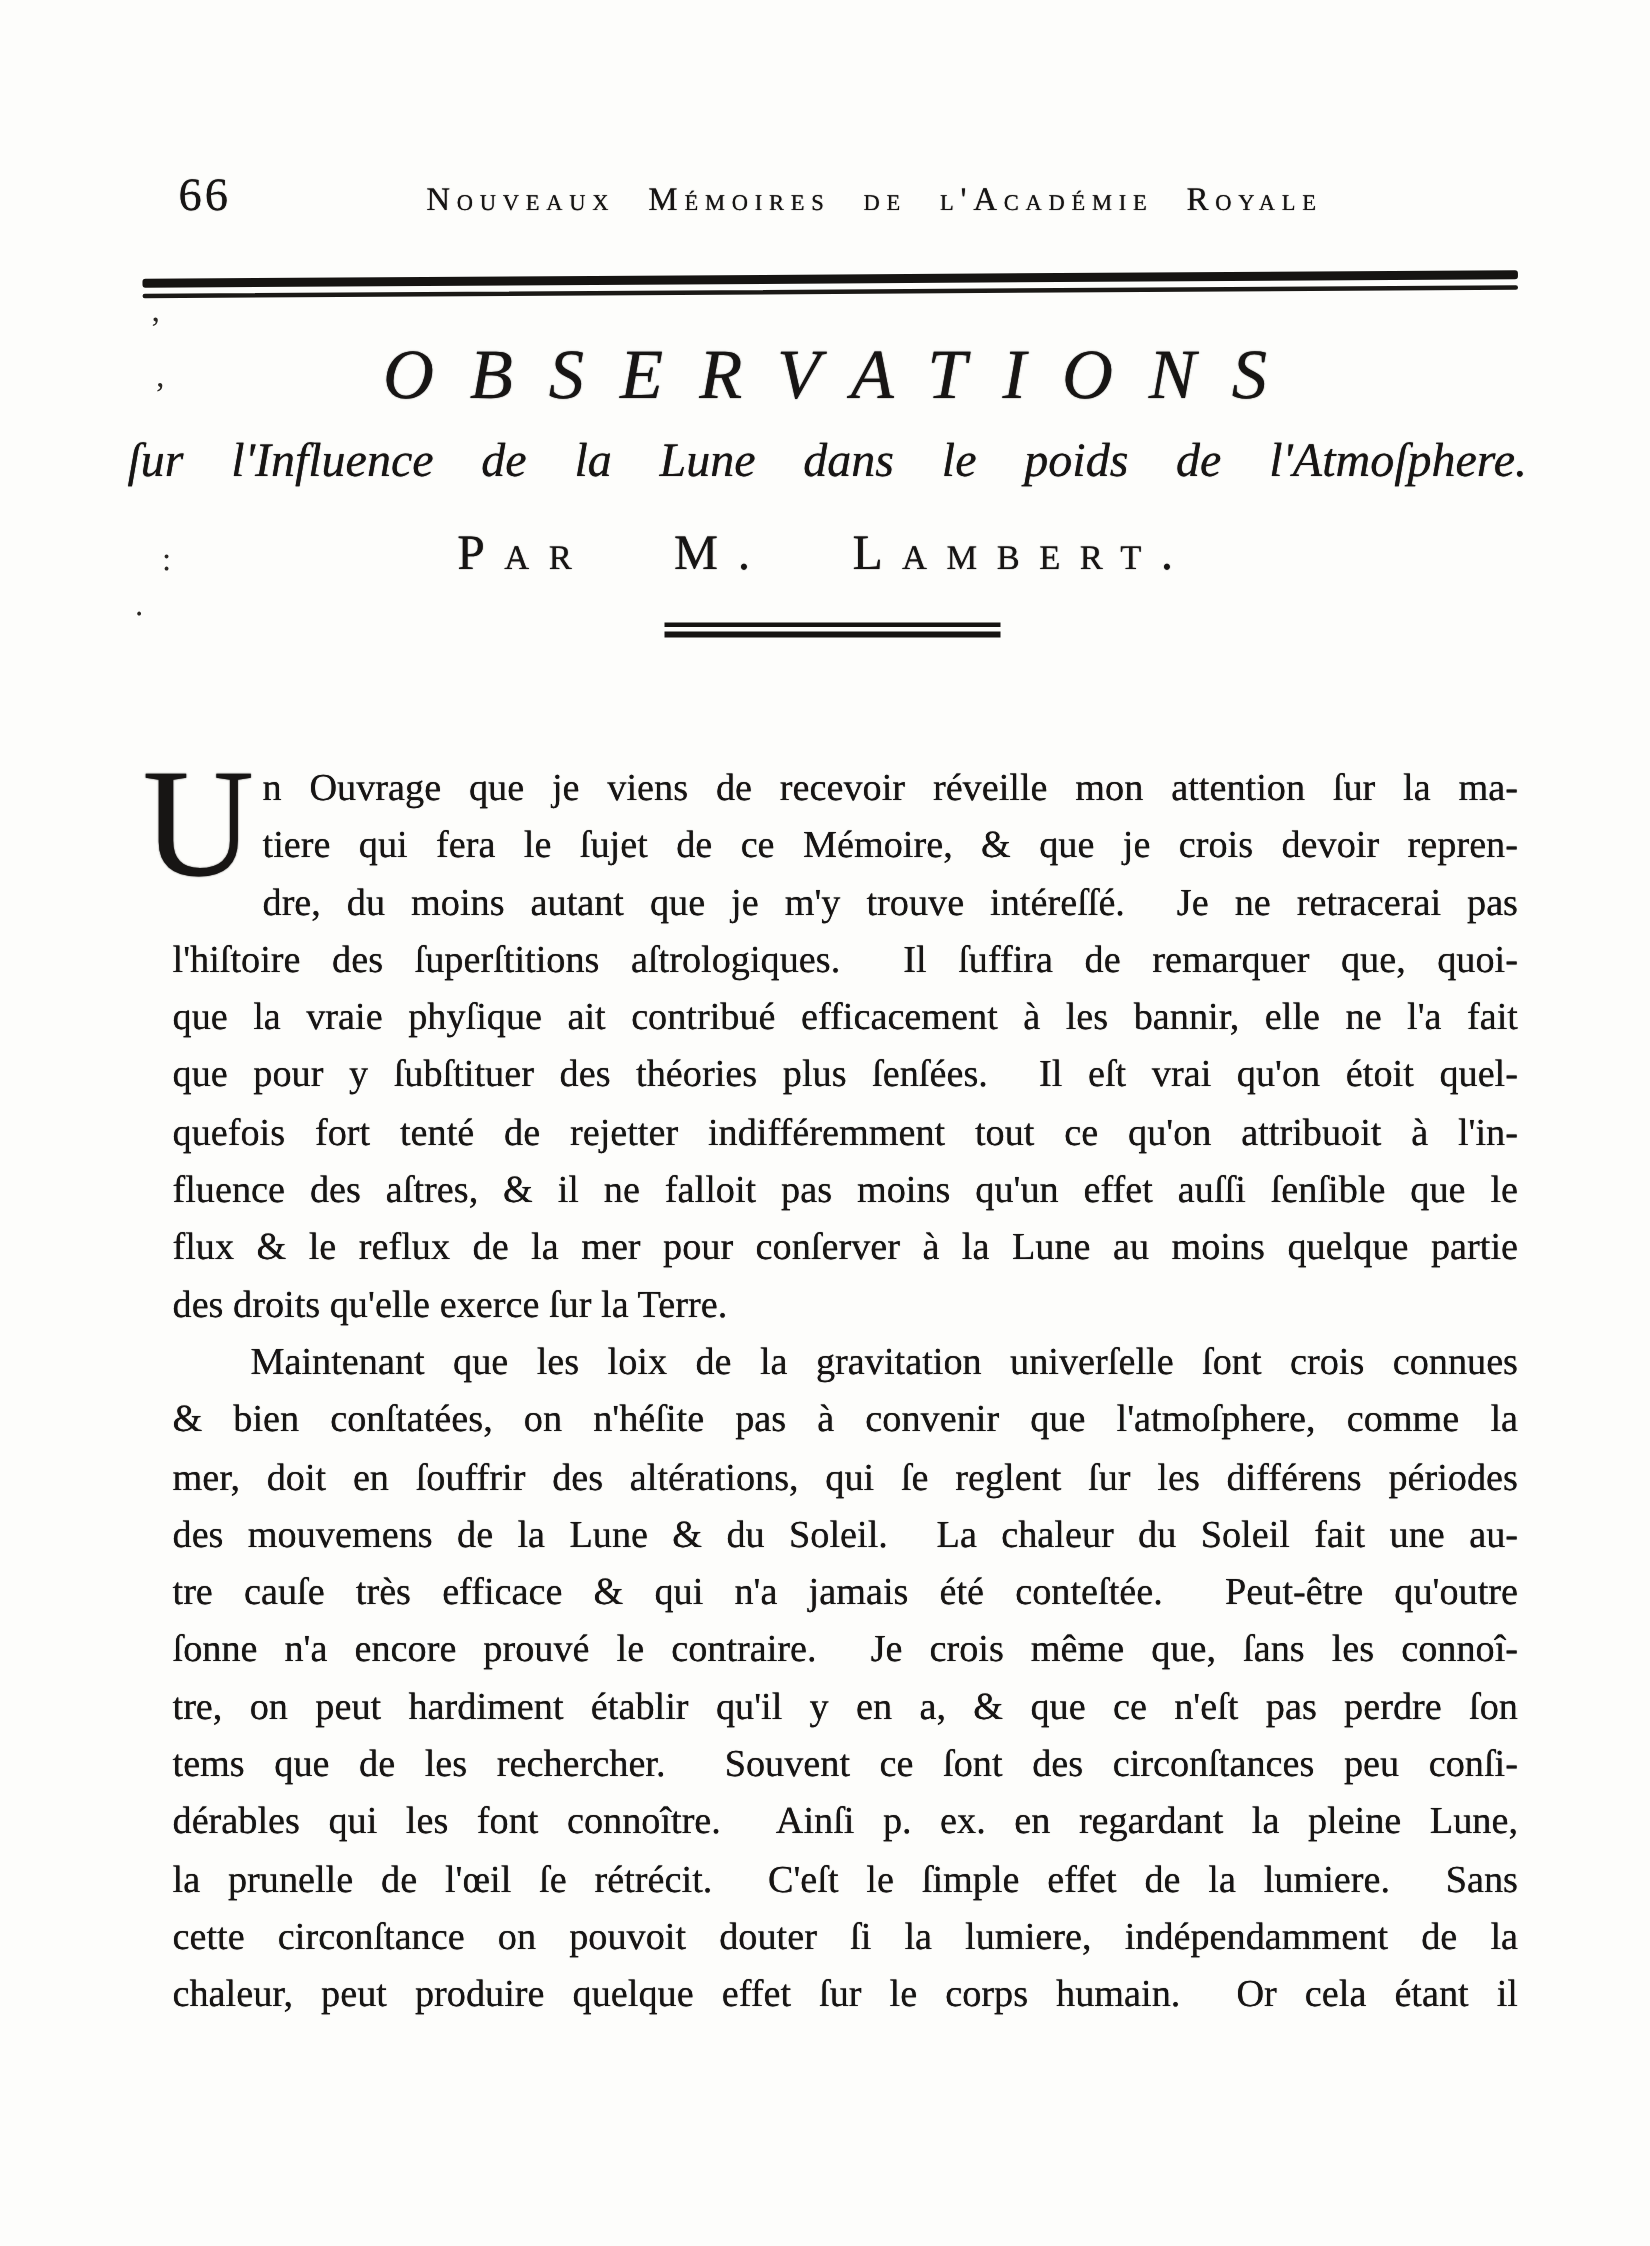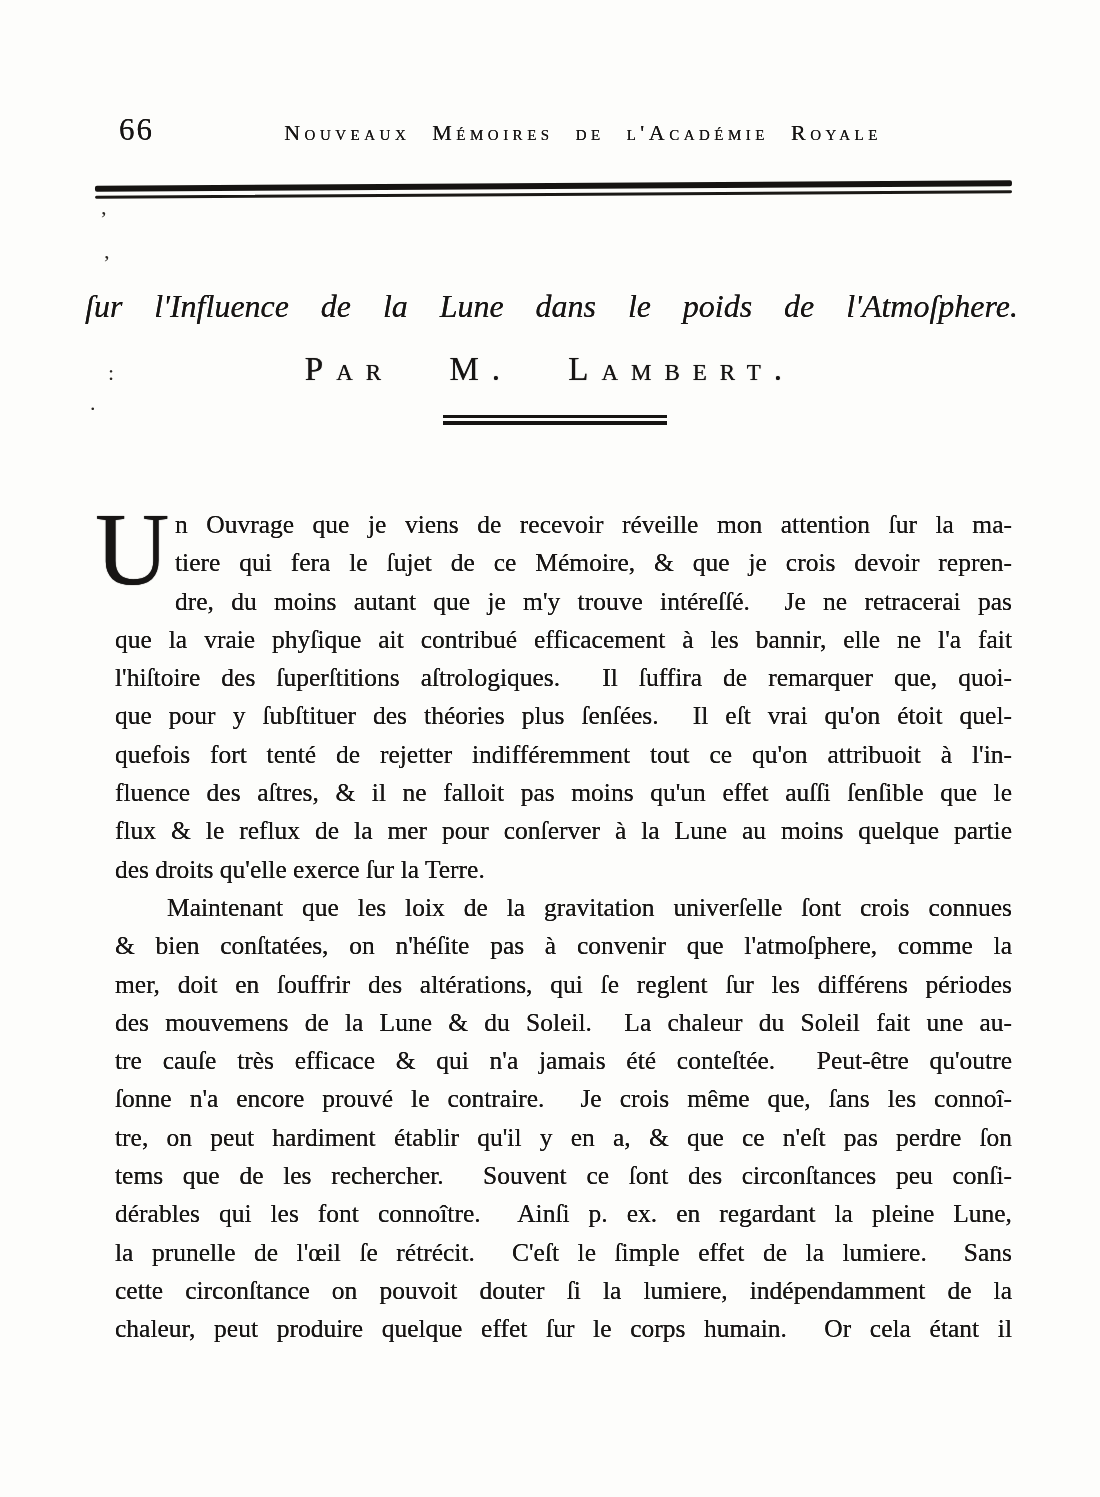--- a/index.html
+++ b/index.html
@@ -103,38 +103,39 @@
   <div class="header-row">
     <span class="page-number">66</span>
     <span class="running-header">Nouveaux Mémoires de l'Académie Royale</span>
   </div>
 
   <div class="rule-main">
     <div class="bar1"></div>
     <div class="bar2"></div>
   </div>
 
+  <div class="title">OBSERVATIONS</div>
 
   <div class="subtitle">ſur l'Influence de la Lune dans le poids de l'Atmoſphere.</div>
 
   <div class="byline">Par M. Lambert.</div>
 
   <div class="rule-short">
     <div class="bar1"></div>
     <div class="bar2"></div>
   </div>
 
   <div class="body-text">
     <div class="para para-0">
       <span class="dropcap">U</span>
     <div class="line">n Ouvrage que je viens de recevoir réveille mon attention ſur la ma-</div>
         <div class="line">tiere qui fera le ſujet de ce Mémoire, &amp; que je crois devoir repren-</div>
         <div class="line">dre, du moins autant que je m'y trouve intéreſſé.  Je ne retracerai pas</div>
+        <div class="line">l'hiſtoire des ſuperſtitions aſtrologiques.  Il ſuffira de remarquer que, quoi-</div>
         <div class="line">que la vraie phyſique ait contribué efficacement à les bannir, elle ne l'a fait</div>
-        <div class="line">l'hiſtoire des ſuperſtitions aſtrologiques.  Il ſuffira de remarquer que, quoi-</div>
         <div class="line">que pour y ſubſtituer des théories plus ſenſées.  Il eſt vrai qu'on étoit quel-</div>
         <div class="line">quefois fort tenté de rejetter indifféremment tout ce qu'on attribuoit à l'in-</div>
         <div class="line">fluence des aſtres, &amp; il ne falloit pas moins qu'un effet auſſi ſenſible que le</div>
         <div class="line">flux &amp; le reflux de la mer pour conſerver à la Lune au moins quelque partie</div>
         <div class="line endline">des droits qu'elle exerce ſur la Terre.</div>
       </div>
     <div class="para para-1">
         <div class="line">Maintenant que les loix de la gravitation univerſelle ſont crois connues</div>
         <div class="line">&amp; bien conſtatées, on n'héſite pas à convenir que l'atmoſphere, comme la</div>
         <div class="line">mer, doit en ſouffrir des altérations, qui ſe reglent ſur les différens périodes</div>

